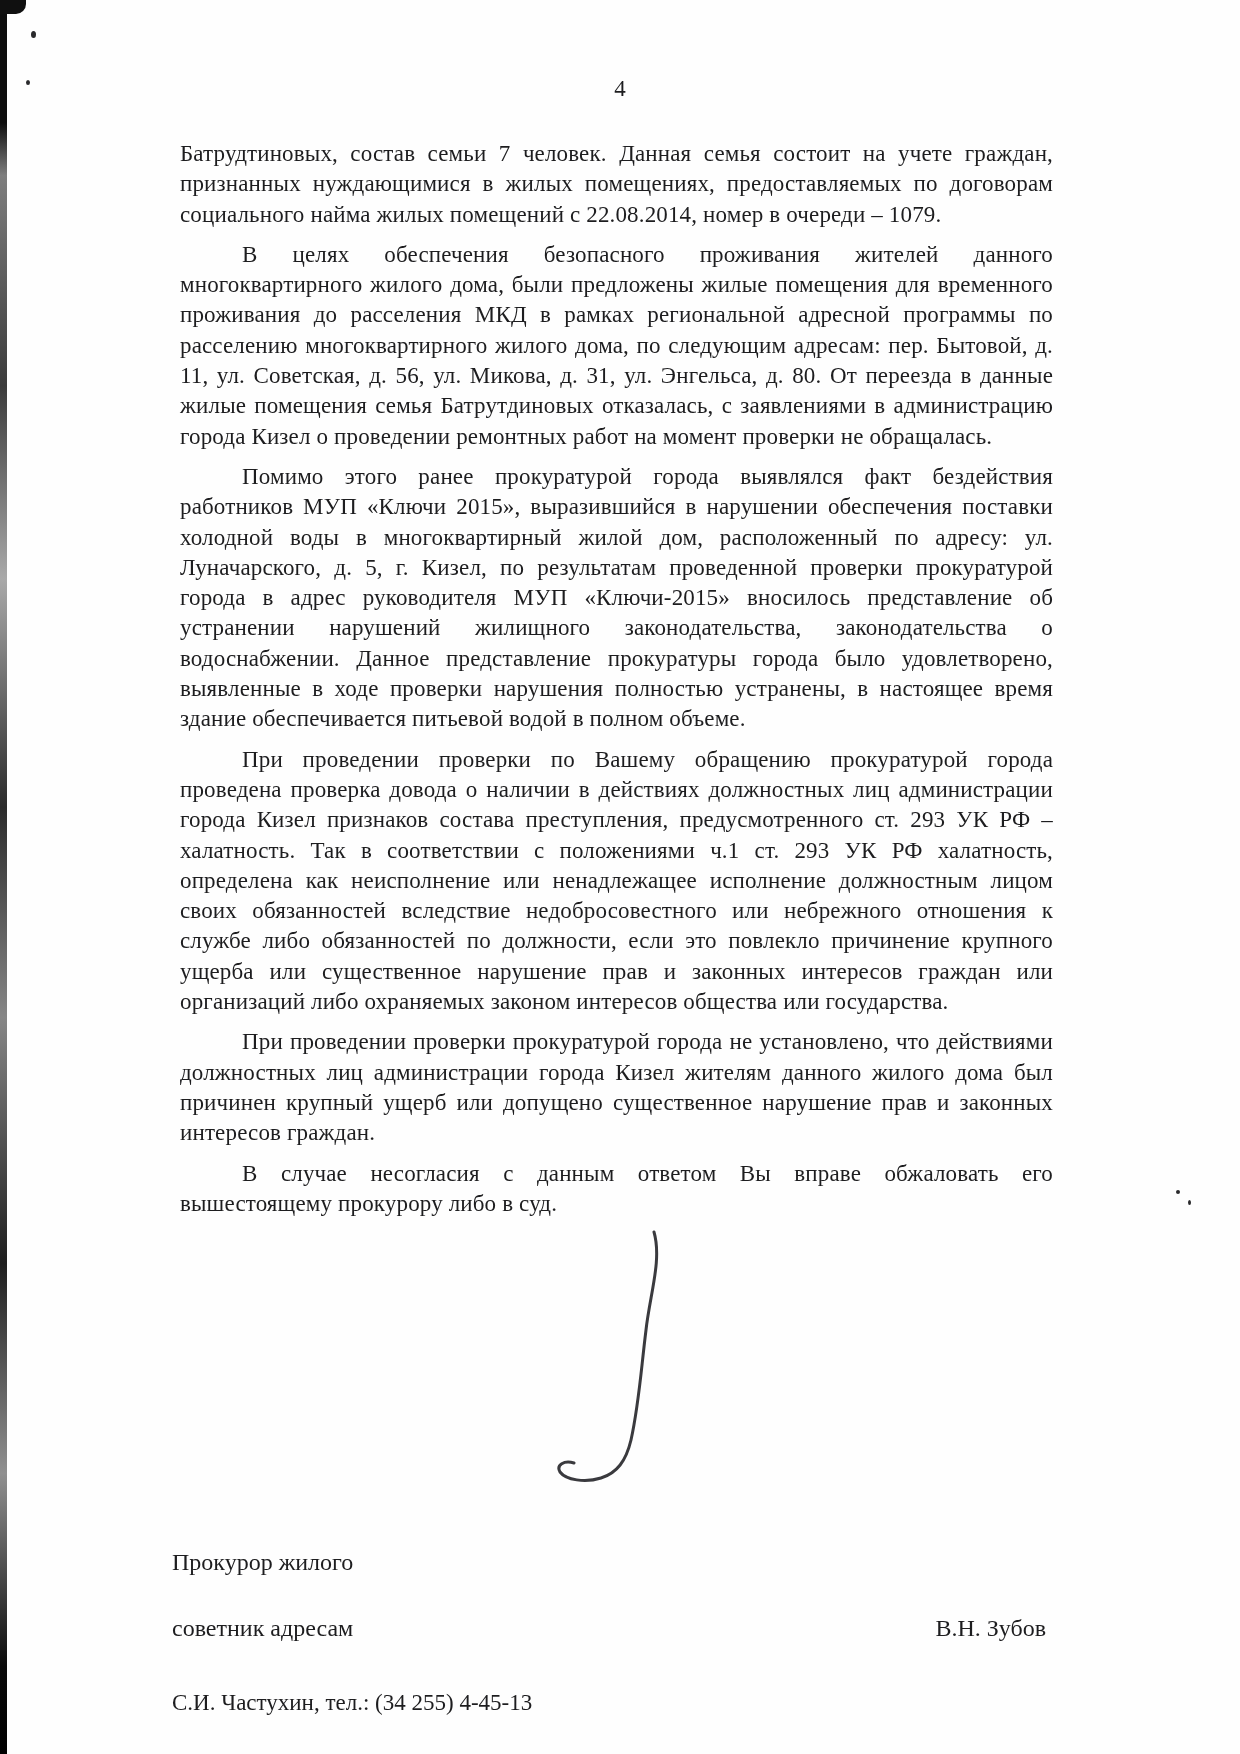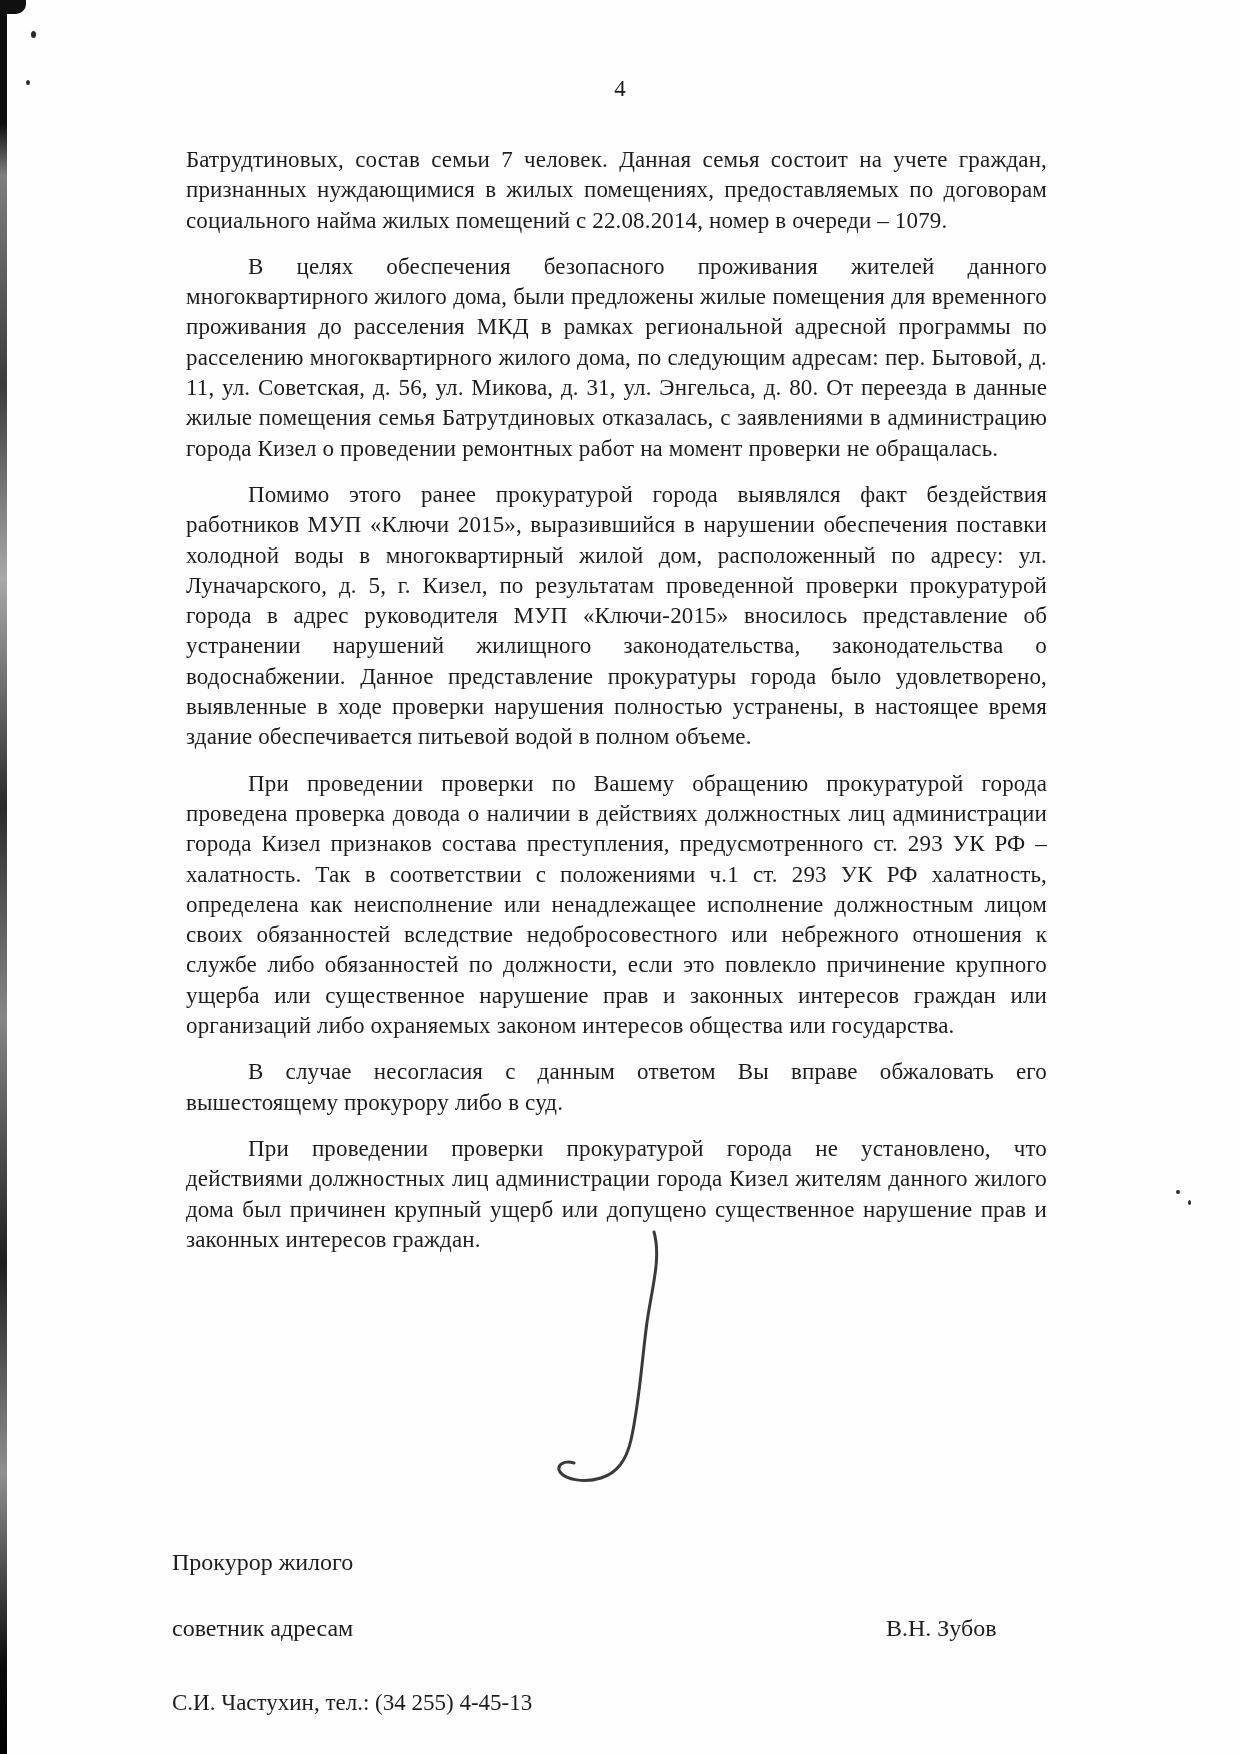--- a/index.html
+++ b/index.html
@@ -41,27 +41,27 @@
   .page-number {
     position: absolute; top: 76px; left: 0; width: 100%;
     text-align: center; font-size: 23px;
   }
 
   .body-text {
     position: absolute; left: 170px; top: 129px; width: 893px;
     font-size: 23px; line-height: 30.3px;
     text-align: justify; letter-spacing: 0.15px;
   }
-  .para { margin: 16px; text-indent: 62px; }
+  .para { margin: 10px; text-indent: 62px; }
   .para.first { text-indent: 0; }
 
   .sig-title1 { position: absolute; left: 172px; top: 1549px; font-size: 24px; }
   .sig-title2 { position: absolute; left: 172px; top: 1615px; font-size: 24px; }
   .sig-name   { position: absolute; left: 886px; top: 1615px; width: 160px;
-                font-size: 24px; }
+                text-align: right; font-size: 24px; }
 
   .footer-contact { position: absolute; left: 172px; top: 1690px; font-size: 23px; }
 
   .handwritten {
     position: absolute; left: 540px; top: 1210px;
     width: 140px; height: 290px; pointer-events: none;
   }
 </style>
 </head>
 <body>
@@ -75,22 +75,22 @@
   <div class="speck s3"></div>
   <div class="speck s4"></div>
 
   <div class="page-number">4</div>
 
   <div class="body-text">
     <p class="para first">Батрудтиновых, состав семьи 7 человек. Данная семья состоит на учете граждан, признанных нуждающимися в жилых помещениях, предоставляемых по договорам социального найма жилых помещений с 22.08.2014, номер в очереди – 1079.</p>
     <p class="para">В целях обеспечения безопасного проживания жителей данного многоквартирного жилого дома, были предложены жилые помещения для временного проживания до расселения МКД в рамках региональной адресной программы по расселению многоквартирного жилого дома, по следующим адресам: пер. Бытовой, д. 11, ул. Советская, д. 56, ул. Микова, д. 31, ул. Энгельса, д. 80. От переезда в данные жилые помещения семья Батрутдиновых отказалась, с заявлениями в администрацию города Кизел о проведении ремонтных работ на момент проверки не обращалась.</p>
     <p class="para">Помимо этого ранее прокуратурой города выявлялся факт бездействия работников МУП «Ключи 2015», выразившийся в нарушении обеспечения поставки холодной воды в многоквартирный жилой дом, расположенный по адресу: ул. Луначарского, д. 5, г. Кизел, по результатам проведенной проверки прокуратурой города в адрес руководителя МУП «Ключи-2015» вносилось представление об устранении нарушений жилищного законодательства, законодательства о водоснабжении. Данное представление прокуратуры города было удовлетворено, выявленные в ходе проверки нарушения полностью устранены, в настоящее время здание обеспечивается питьевой водой в полном объеме.</p>
     <p class="para">При проведении проверки по Вашему обращению прокуратурой города проведена проверка довода о наличии в действиях должностных лиц администрации города Кизел признаков состава преступления, предусмотренного ст. 293 УК РФ – халатность. Так в соответствии с положениями ч.1 ст. 293 УК РФ халатность, определена как неисполнение или ненадлежащее исполнение должностным лицом своих обязанностей вследствие недобросовестного или небрежного отношения к службе либо обязанностей по должности, если это повлекло причинение крупного ущерба или существенное нарушение прав и законных интересов граждан или организаций либо охраняемых законом интересов общества или государства.</p>
+    <p class="para">При проведении проверки прокуратурой города не установлено, что действиями должностных лиц администрации города Кизел жителям данного жилого дома был причинен крупный ущерб или допущено существенное нарушение прав и законных интересов граждан.</p>
     <p class="para">В случае несогласия с данным ответом Вы вправе обжаловать его вышестоящему прокурору либо в суд.</p>
-    <p class="para">При проведении проверки прокуратурой города не установлено, что действиями должностных лиц администрации города Кизел жителям данного жилого дома был причинен крупный ущерб или допущено существенное нарушение прав и законных интересов граждан.</p>
   </div>
 
   <div class="sig-title1">Прокурор жилого</div>
   <div class="sig-title2">советник адресам</div>
   <div class="sig-name">В.Н. Зубов</div>
 
   <svg class="handwritten" viewBox="0 0 140 290">
     <path d="M 114 22
              C 122 50, 110 84, 106 120
              C 101 160, 99 194, 91 230

